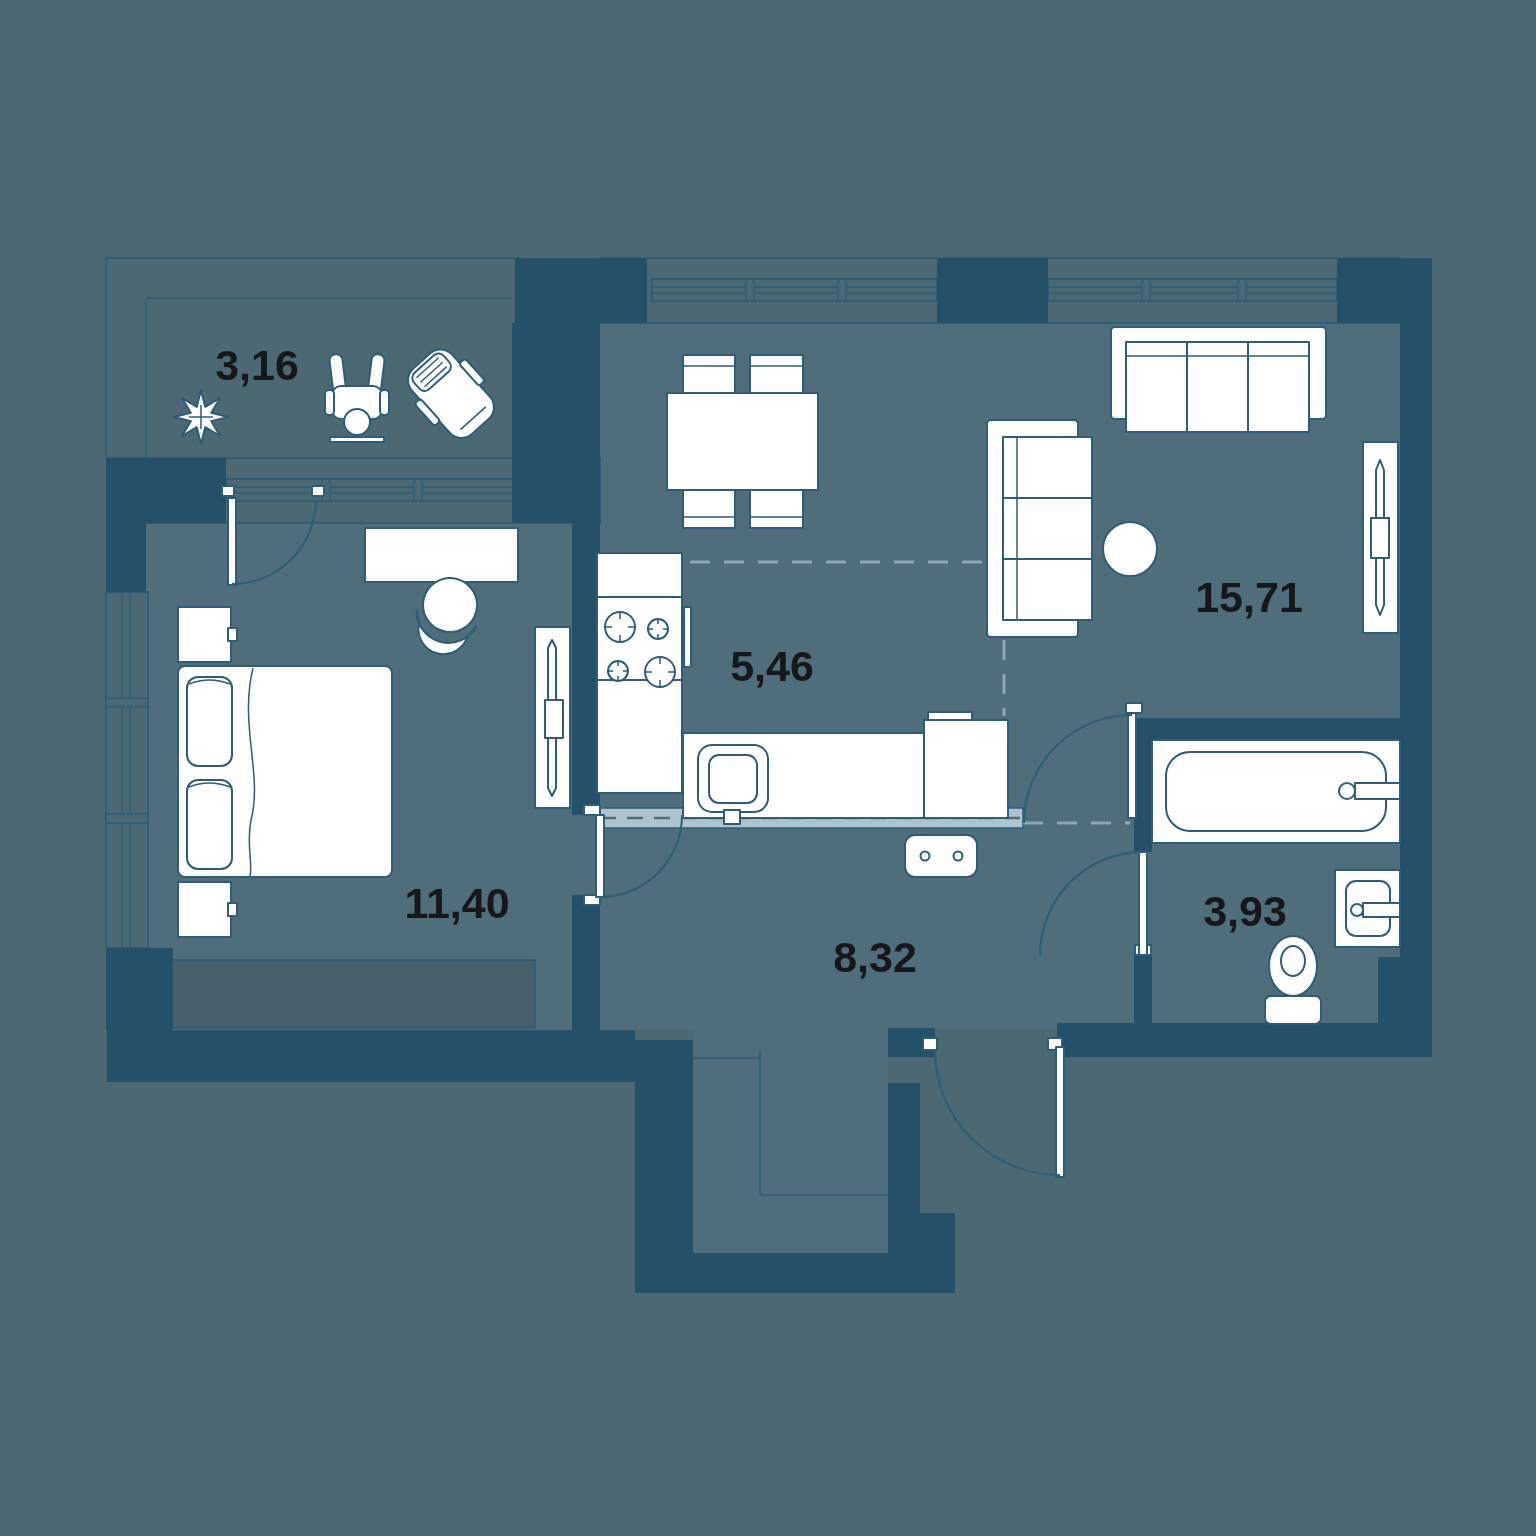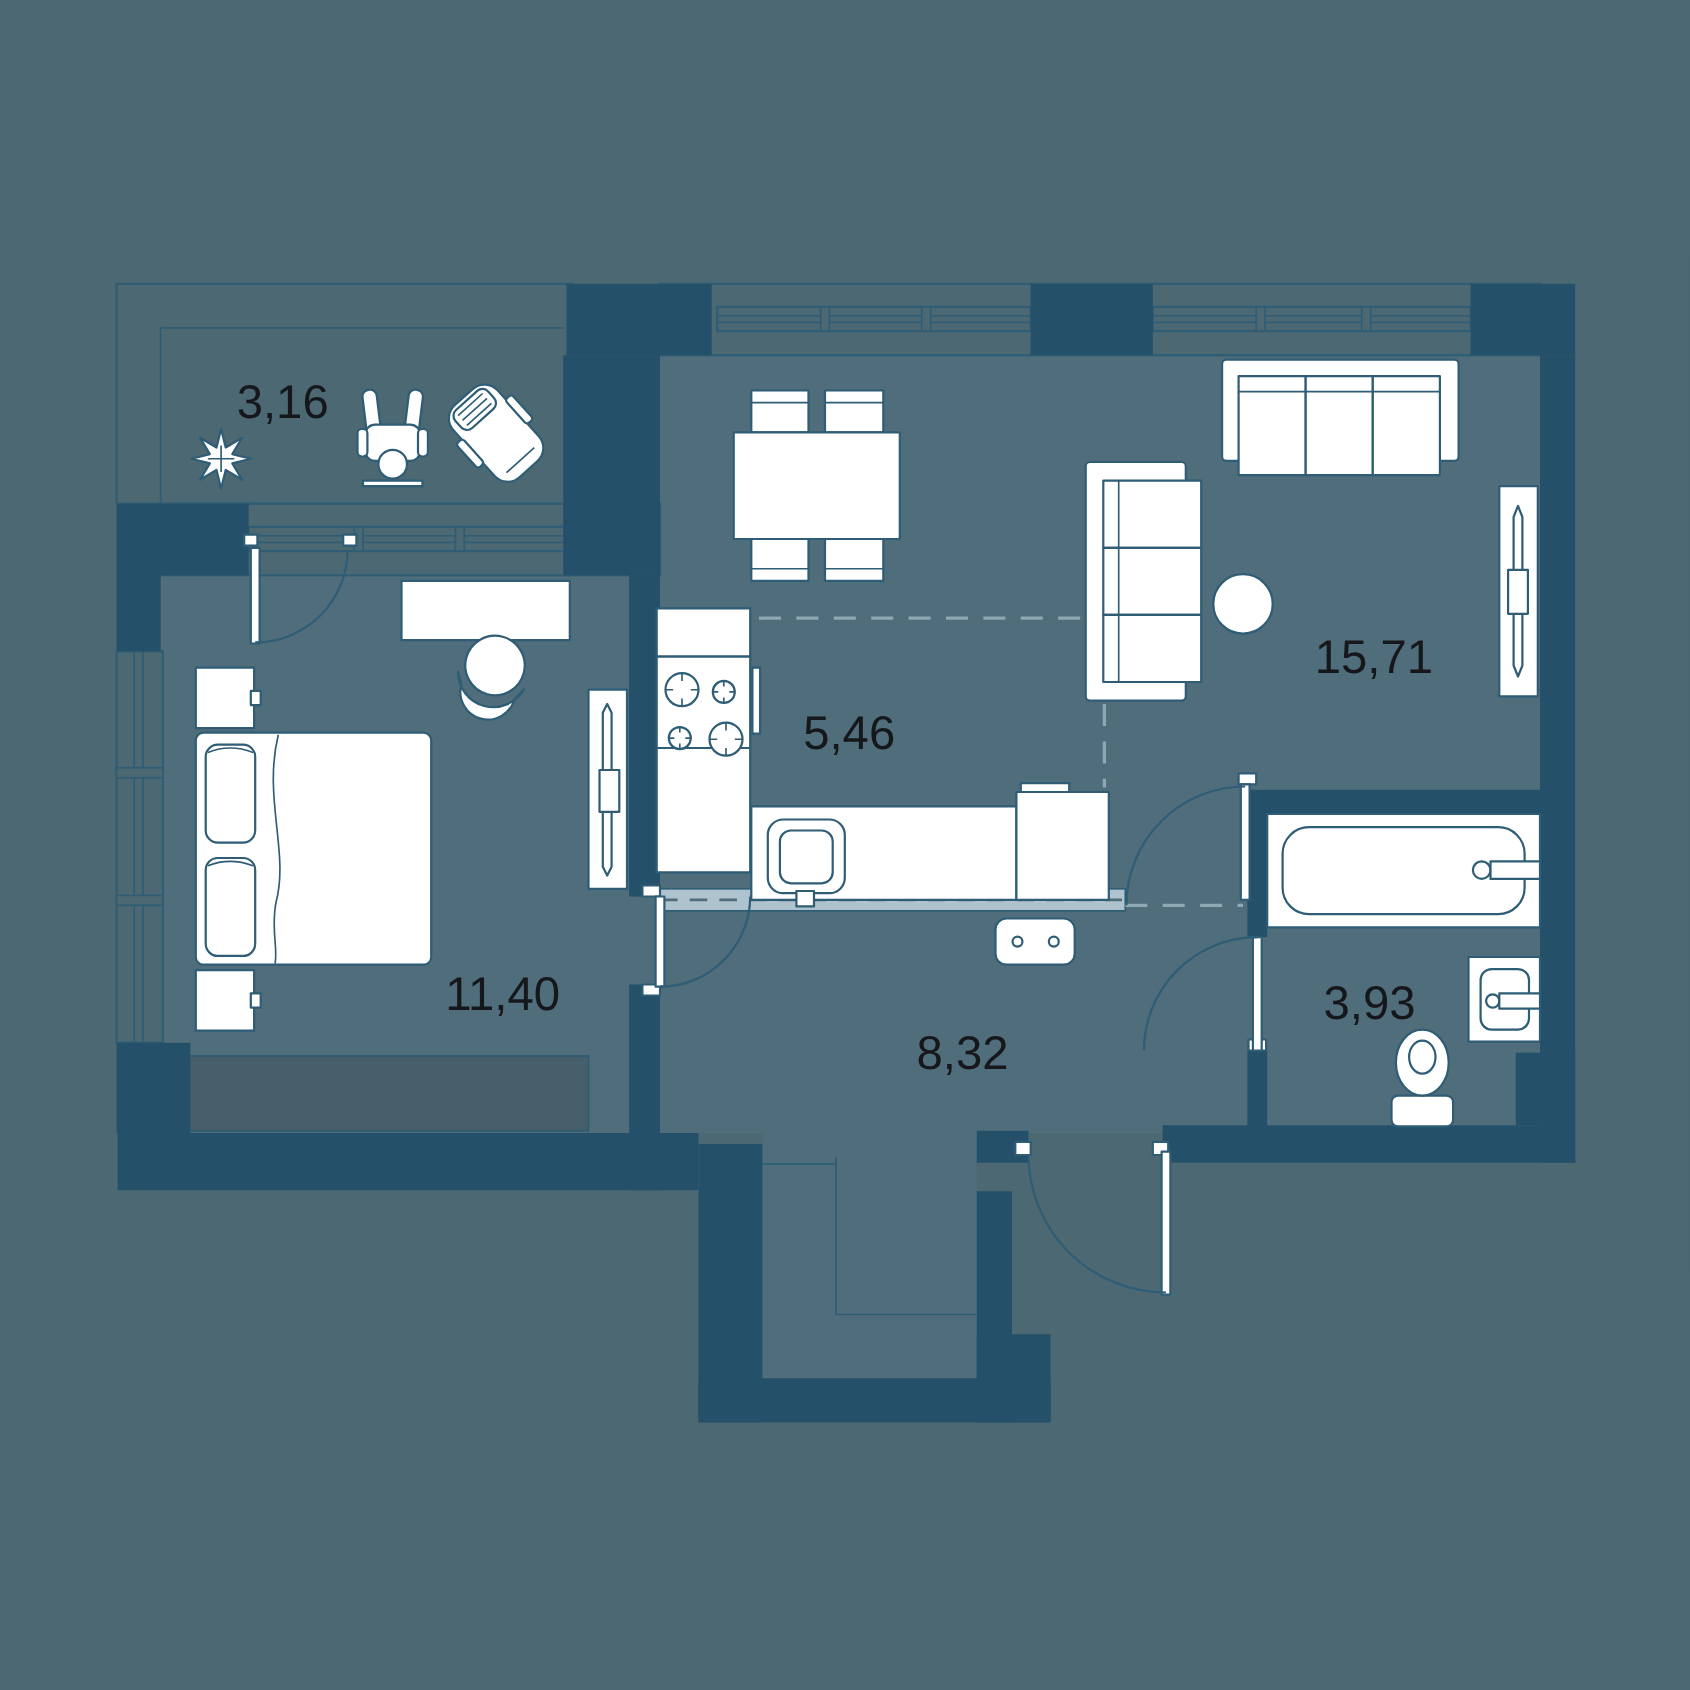--- a/index.html
+++ b/index.html
@@ -1,16 +1,16 @@
 <!DOCTYPE html>
 <html><head>
 <meta charset="utf-8">
 <style>
   html,body{margin:0;padding:0;background:#4B6873;}
-  .stage{width:1536px;height:1536px;position:relative;background:#4B6873;overflow:hidden;}
+  .stage{width:1536px;height:1536px;position:relative;background:#4B6873;overflow:hidden;font-weight:bold;}
   svg{display:block;}
   .wall{fill:#24506A;}
   .floor{fill:#4F6D7A;}
   .inset{fill:#465F6A;stroke:#2C5B72;stroke-width:1.5;}
   .w{fill:#FFFFFF;stroke:#2E5D75;stroke-width:2;stroke-linejoin:round;}
   .ln{fill:none;stroke:#2E5D75;stroke-width:2;}
   .ln1{fill:none;stroke:#2E5D75;stroke-width:1.5;}
   .mull{fill:#4B6873;stroke:#2E5D75;stroke-width:1.5;}
   .band{fill:#AEC3CD;stroke:#2E5D75;stroke-width:1.5;}
   .banddash{fill:none;stroke:#4F6D7A;stroke-width:2.5;stroke-dasharray:16 11;}

